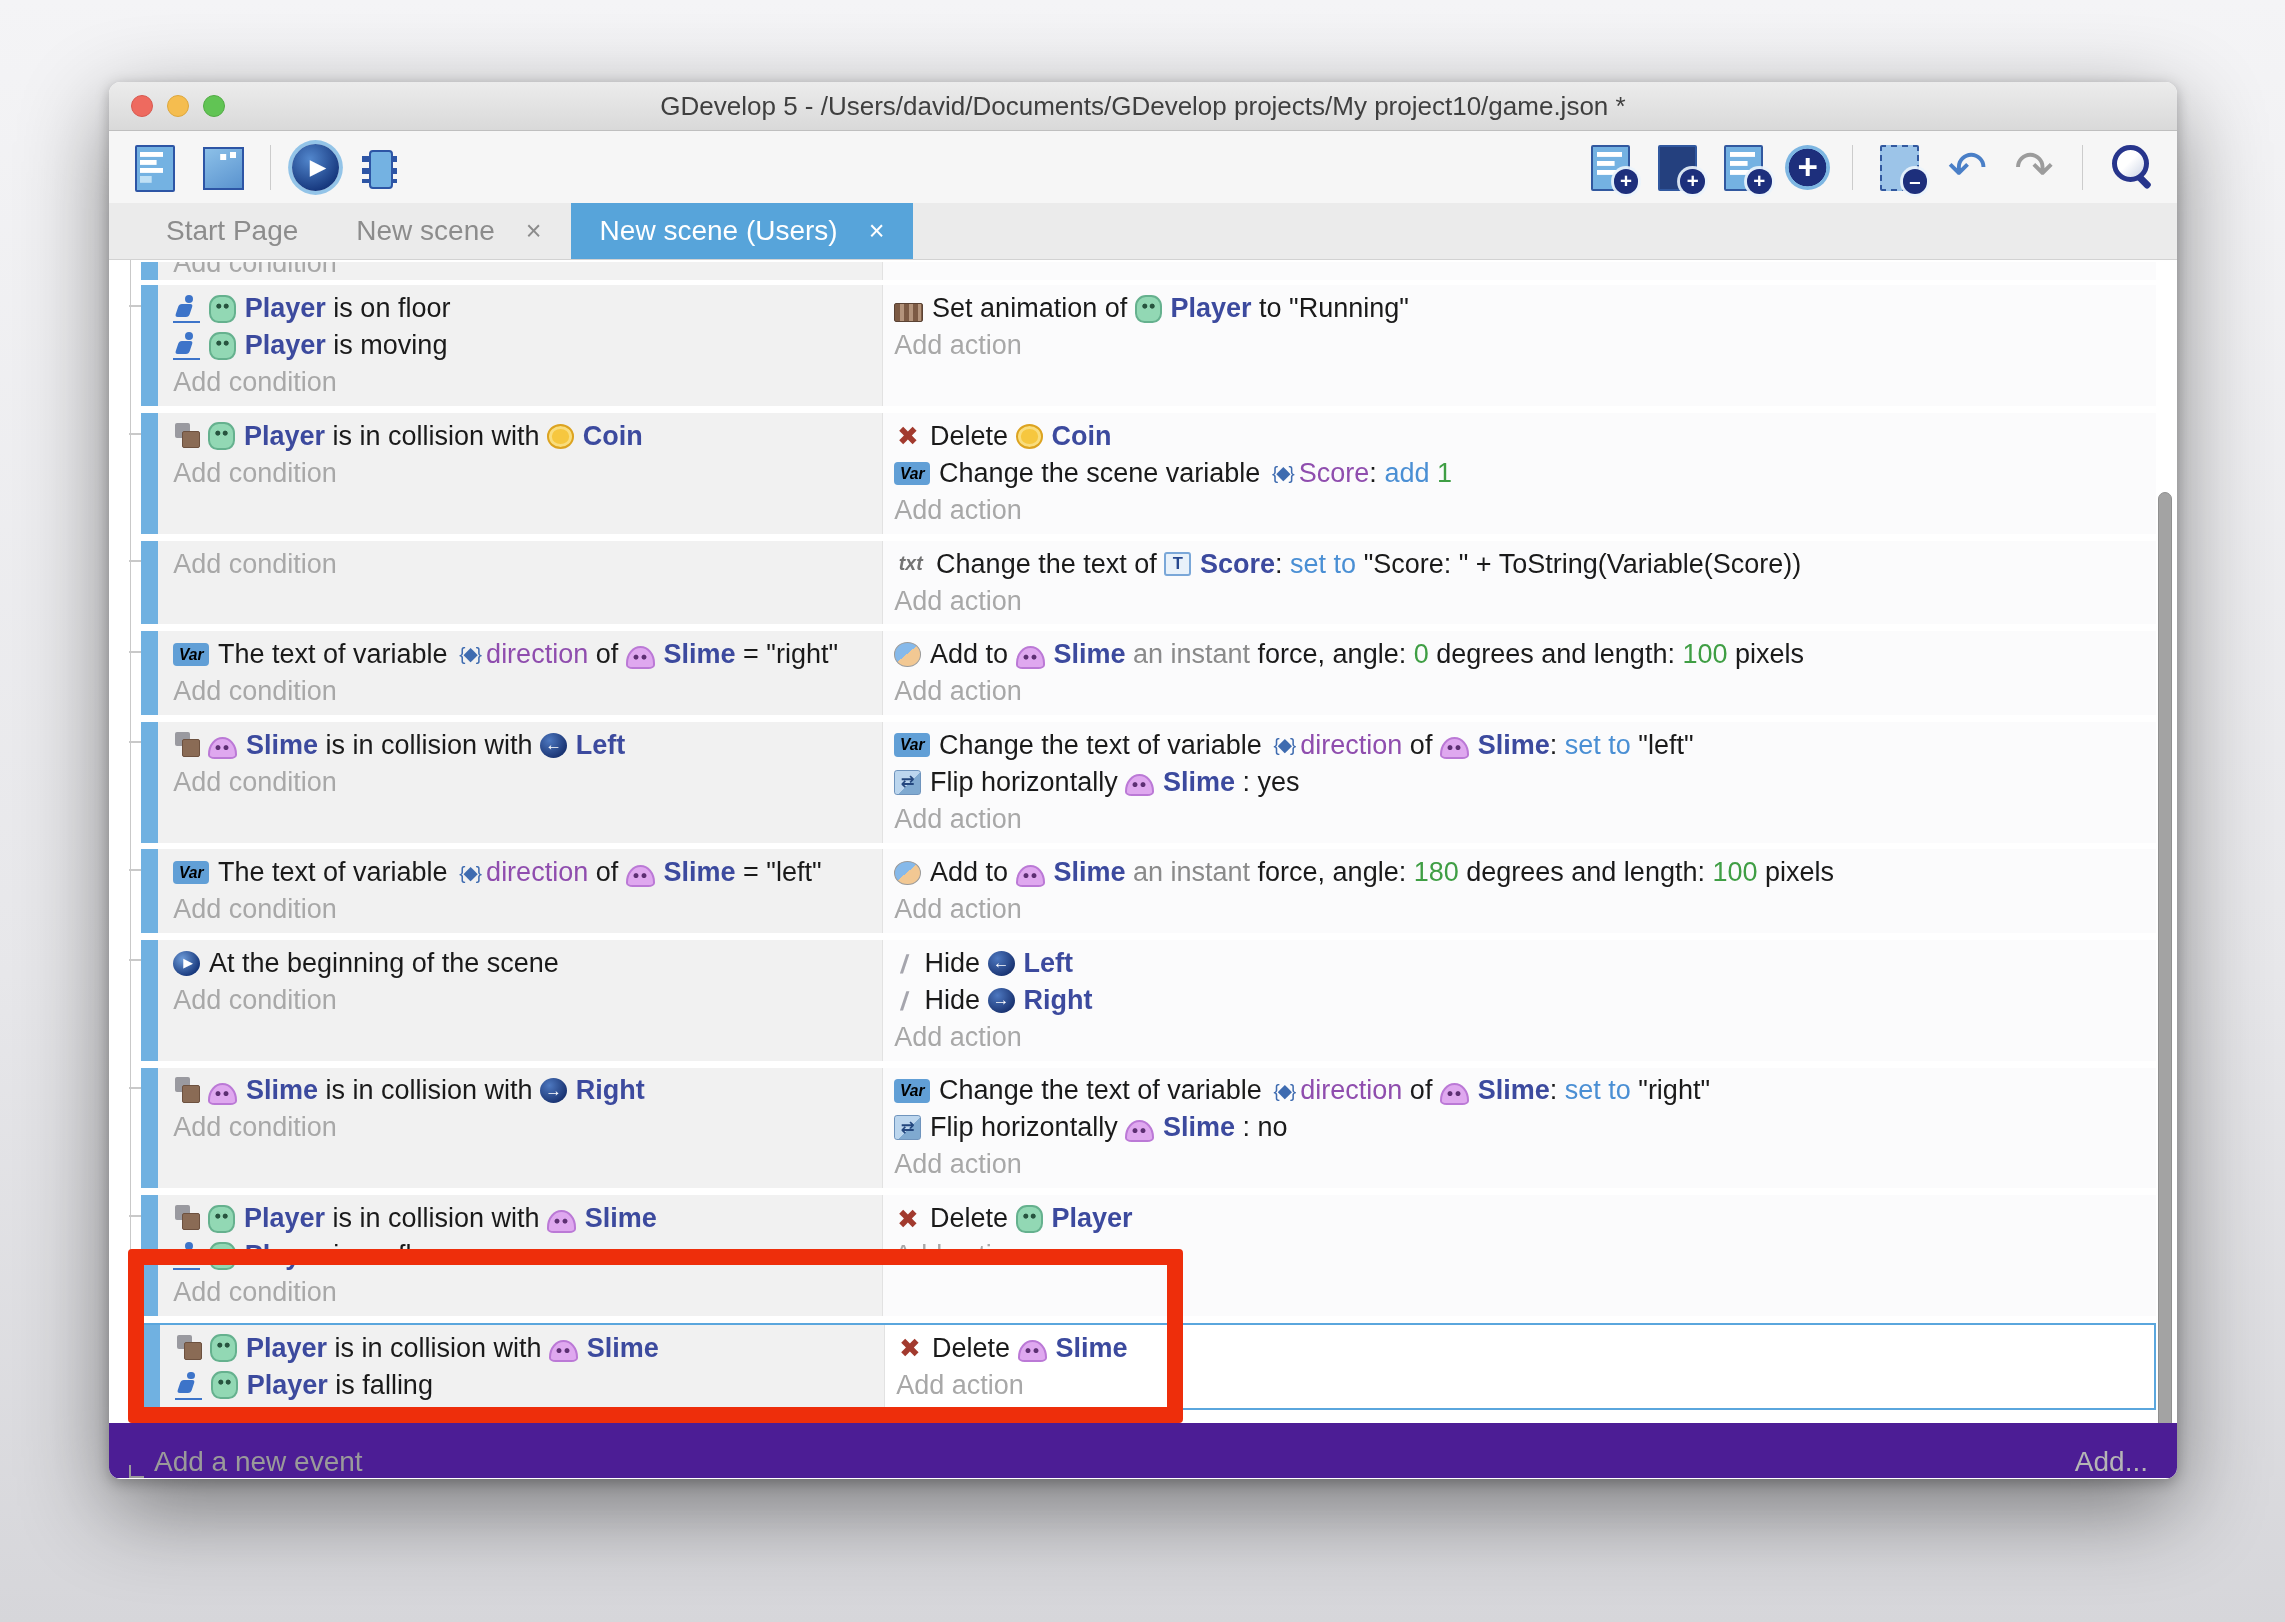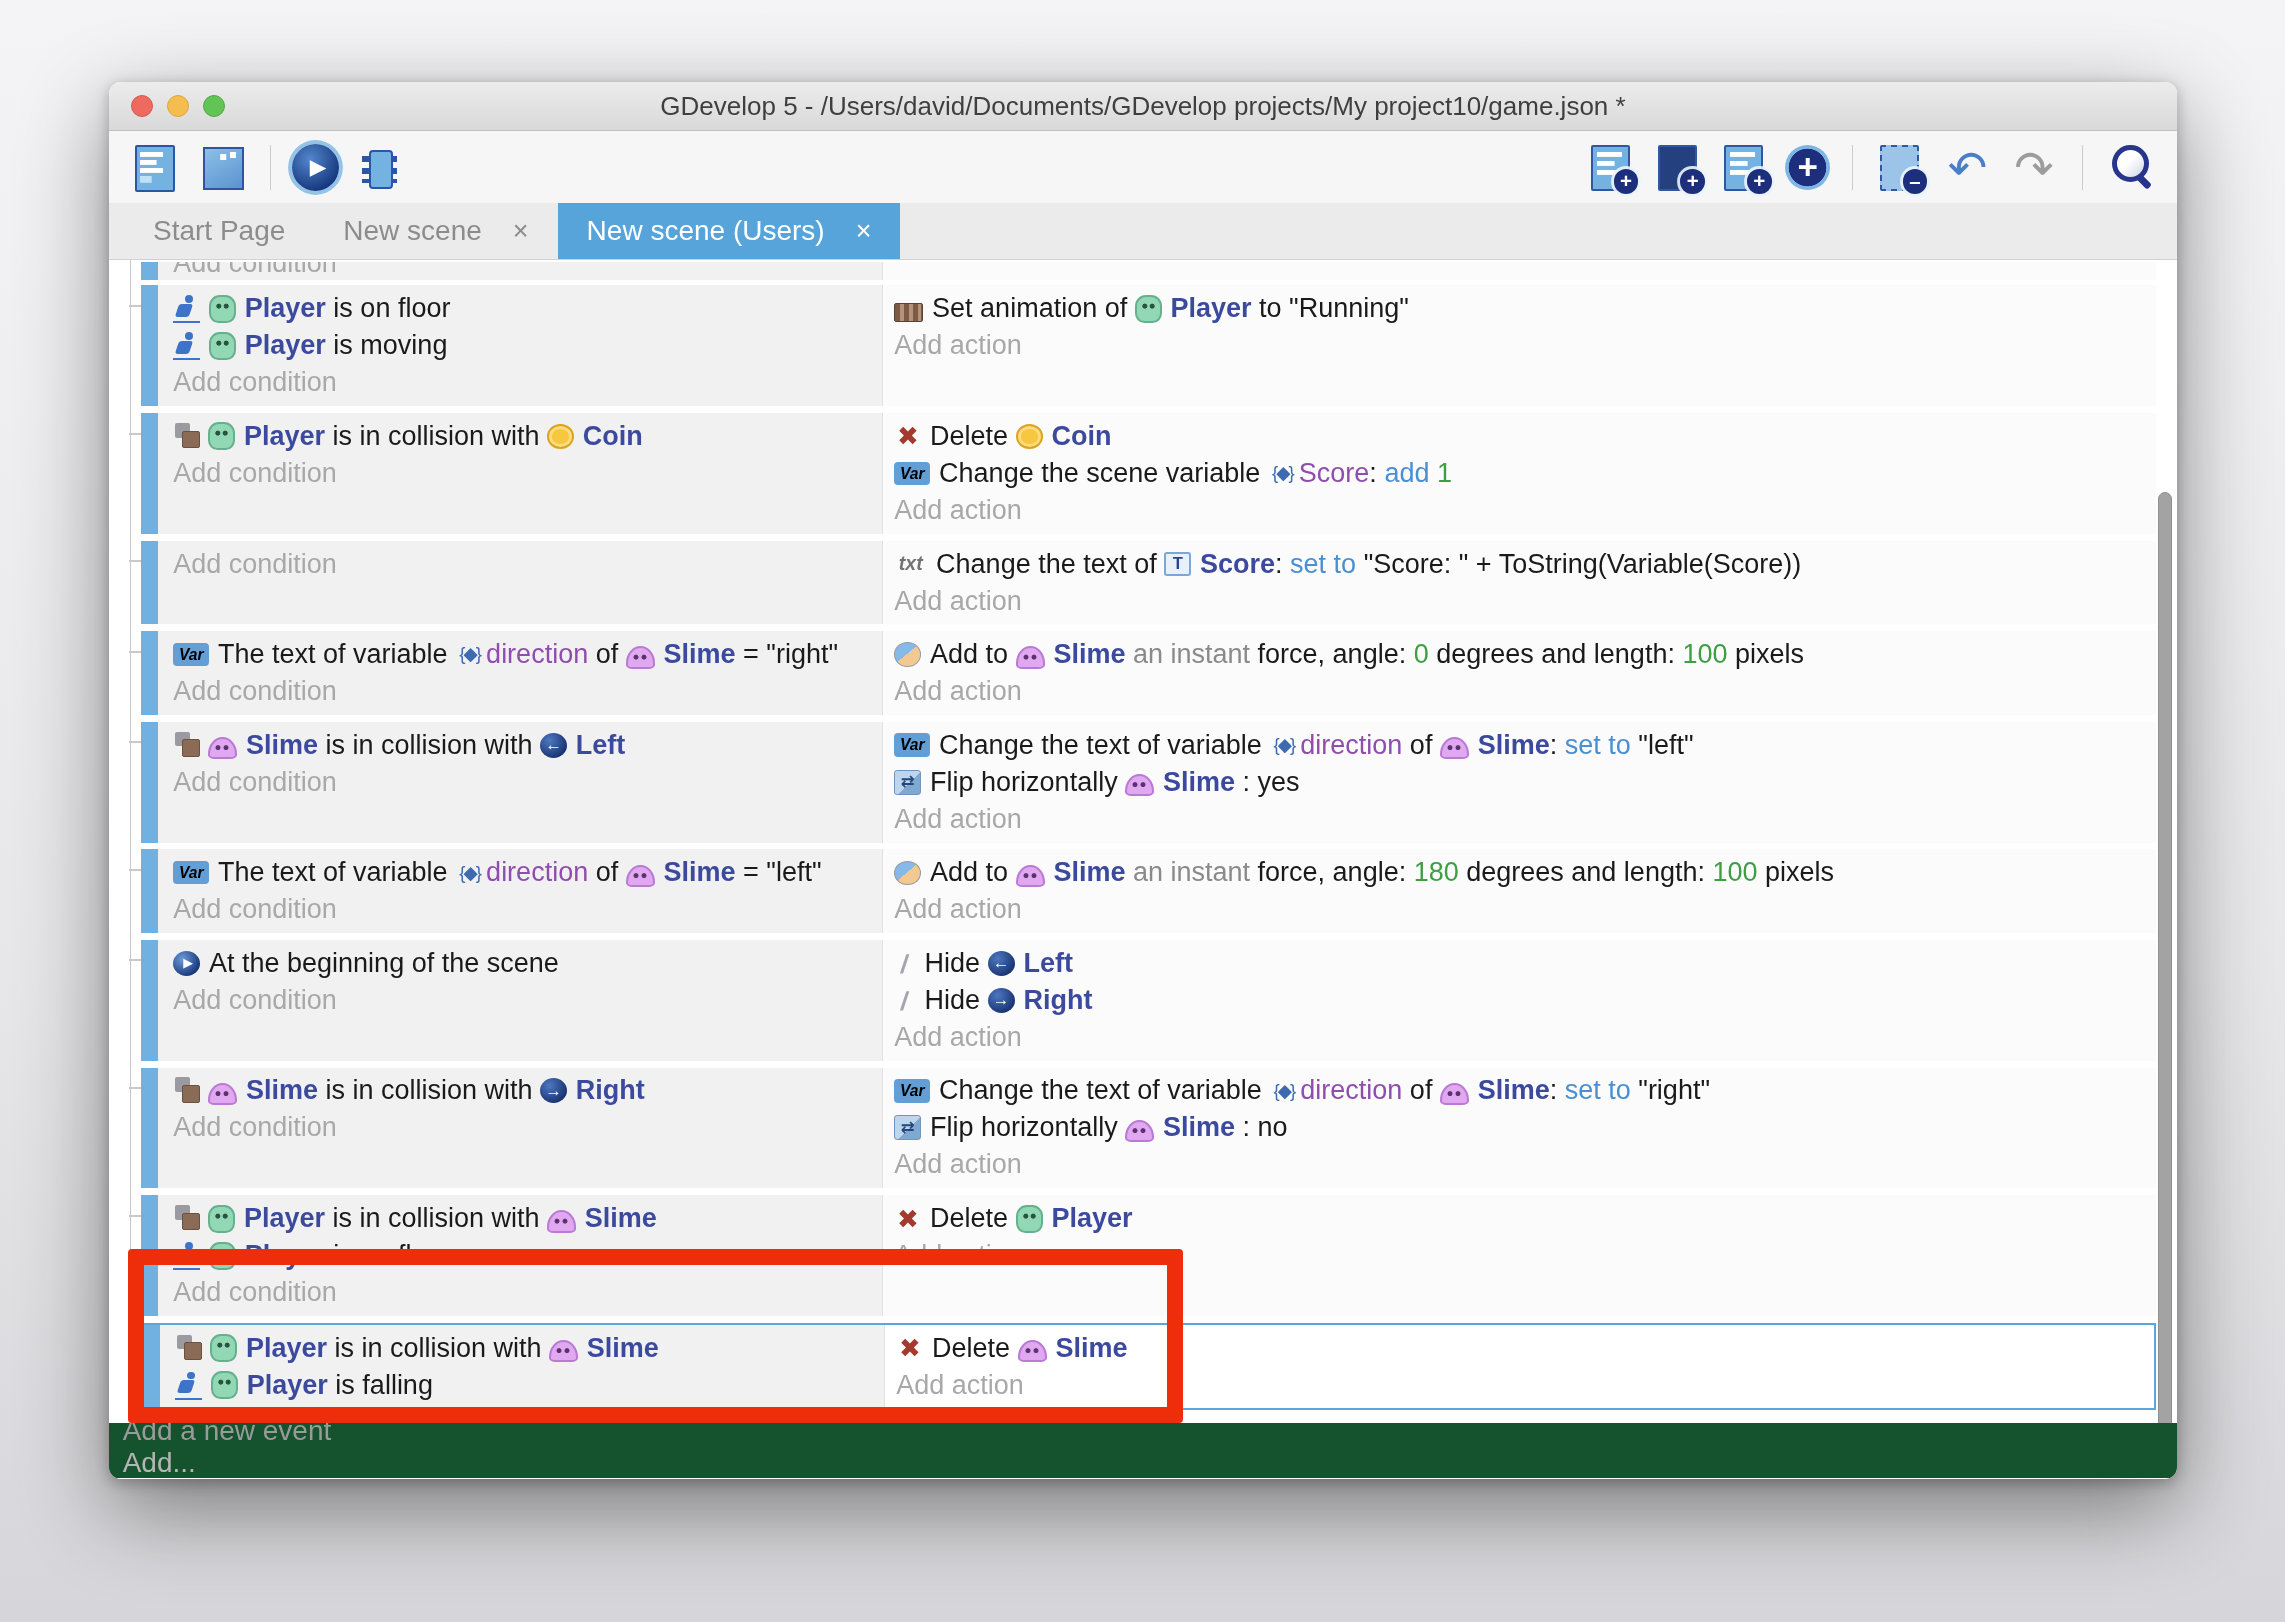--- a/index.html
+++ b/index.html
@@ -60,21 +60,21 @@
   .tb-undo{color:#4a7fc7;font-size:47px;}
   .tb-redo{color:#9c9c9c;font-size:47px;}
   .tb-search::before{content:'';position:absolute;left:7.8px;top:4.9px;width:27px;height:27px;
     border:5.9px solid #27358c;border-radius:50%;
     background:linear-gradient(135deg,#ffffff 45%,#ccd4e6);}
   .tb-search::after{content:'';position:absolute;width:15.6px;height:6.8px;background:#27358c;
     transform:rotate(45deg);right:5.9px;bottom:8.8px;border-radius:2.9px;}
 
   
   .tabbar{height:57px;background:#ebebeb;display:flex;align-items:stretch;
-    border-bottom:1px solid #d2d2d2;padding-left:15px;}
+    border-bottom:1px solid #d2d2d2;padding-left:28px;}
   .tab{display:flex;align-items:center;padding:0 29px;font-size:28px;color:#8c8c8c;cursor:pointer;}
   .tab.active{background:#57a4da;color:#fff;}
   .tab-close{margin-left:31px;font-size:27px;color:#8c8c8c;cursor:pointer;}
   .tab.active .tab-close{color:#fff;}
 
   
   .sheet{position:relative;height:1218px;background:#fff;}
   .rail{position:absolute;left:20.5px;top:0;width:1px;height:1156px;background:#c9c9c9;}
   .events{position:relative;height:1163px;overflow:hidden;padding:2px 21.5px 0 32px;}
   .event{position:relative;display:flex;margin-bottom:6.8px;background:#fff;}
@@ -133,22 +133,22 @@
     background:repeating-linear-gradient(90deg,#7c5a44 0 4.9px,#b3937b 4.9px 8.8px);}
   .ic-force{width:24.4px;height:24.4px;border-radius:50%;border:1px solid #9a9a9a;
     background:linear-gradient(140deg,#86b9ea 0 48%,#f2c893 48% 100%);}
   .ic-flip{width:25px;height:25px;border-radius:2.9px;border:1px solid #6f94bd;color:#24477e;
     font-size:16.6px;font-weight:bold;background:linear-gradient(135deg,#bcd6ee 0 55%,#7fa9d0 55%);}
   .ic-hide{min-width:21.5px;color:#a5a5ad;font-size:26px;font-weight:bold;transform:skewX(-8deg);}
   .ic-play-circle{width:25px;height:25px;border-radius:50%;color:#fff;font-size:12.7px;padding-left:2.9px;
     background:radial-gradient(circle at 35% 32%,#6d9bd8,#123277 78%);}
 
   
-  .footer{position:absolute;left:0;right:0;bottom:0;height:55px;display:flex;align-items:flex-start;
-    background:#14532d;padding:0 29px 0 13.7px;flex-direction:column;}
+  .footer{position:absolute;left:0;right:0;bottom:0;height:55px;display:flex;align-items:flex-end;
+    background:#4c1d95;padding:0 29px 0 13.7px;}
   .corner{width:15.6px;height:12.7px;border-left:2px solid #9a9a9a;border-bottom:2px solid #9a9a9a;
     margin:-9.8px 9.8px 0 5.9px;}
   .add-new-event{font-size:28px;color:#9a9a9a;cursor:pointer;}
   .footer-spacer{flex:1;}
   .add-btn{font-size:28px;color:#b5b5b5;cursor:pointer;}
   .vscroll{position:absolute;right:4.9px;top:232px;width:13.7px;height:975px;border-radius:7.8px;
     background:#a3a3a3;border:1px solid #8f8f8f;cursor:grab;}
   .red-rect{position:absolute;left:128px;top:1249px;width:1055px;height:174px;
     border:16.6px solid #ee2e0b;border-radius:3.9px;z-index:50;pointer-events:none;}
 </style>

